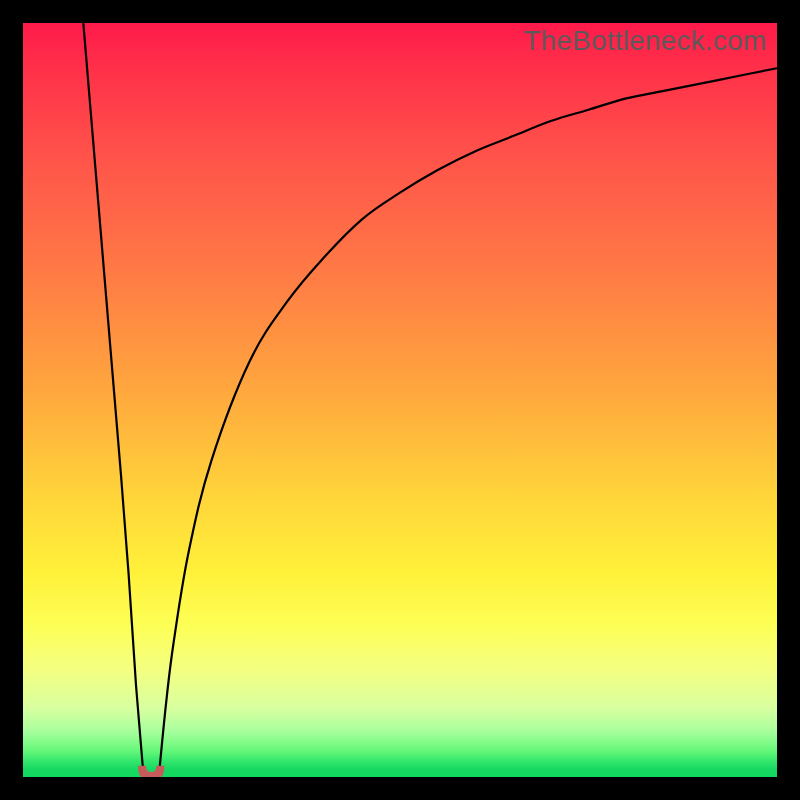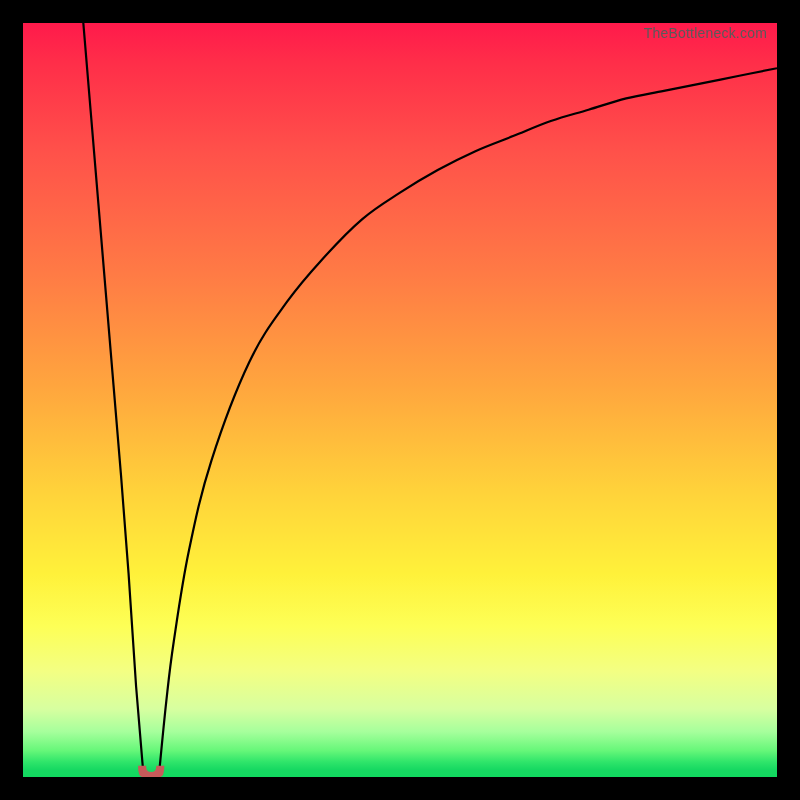--- a/index.html
+++ b/index.html
@@ -41,21 +41,21 @@
       #17d962 99%,
       #11d95f 100%
     );
     overflow: hidden;
   }
   .watermark {
     position: absolute;
     top: 2px;
     right: 10px;
     color: #5a5a5a;
-    font-size: 14px;
+    font-size: 28px;
     font-weight: 500;
     letter-spacing: 0.2px;
     z-index: 10;
     user-select: none;
     margin-left: 48px;
   }
   svg.curves {
     position: absolute;
     left: 0;
     top: 0;

